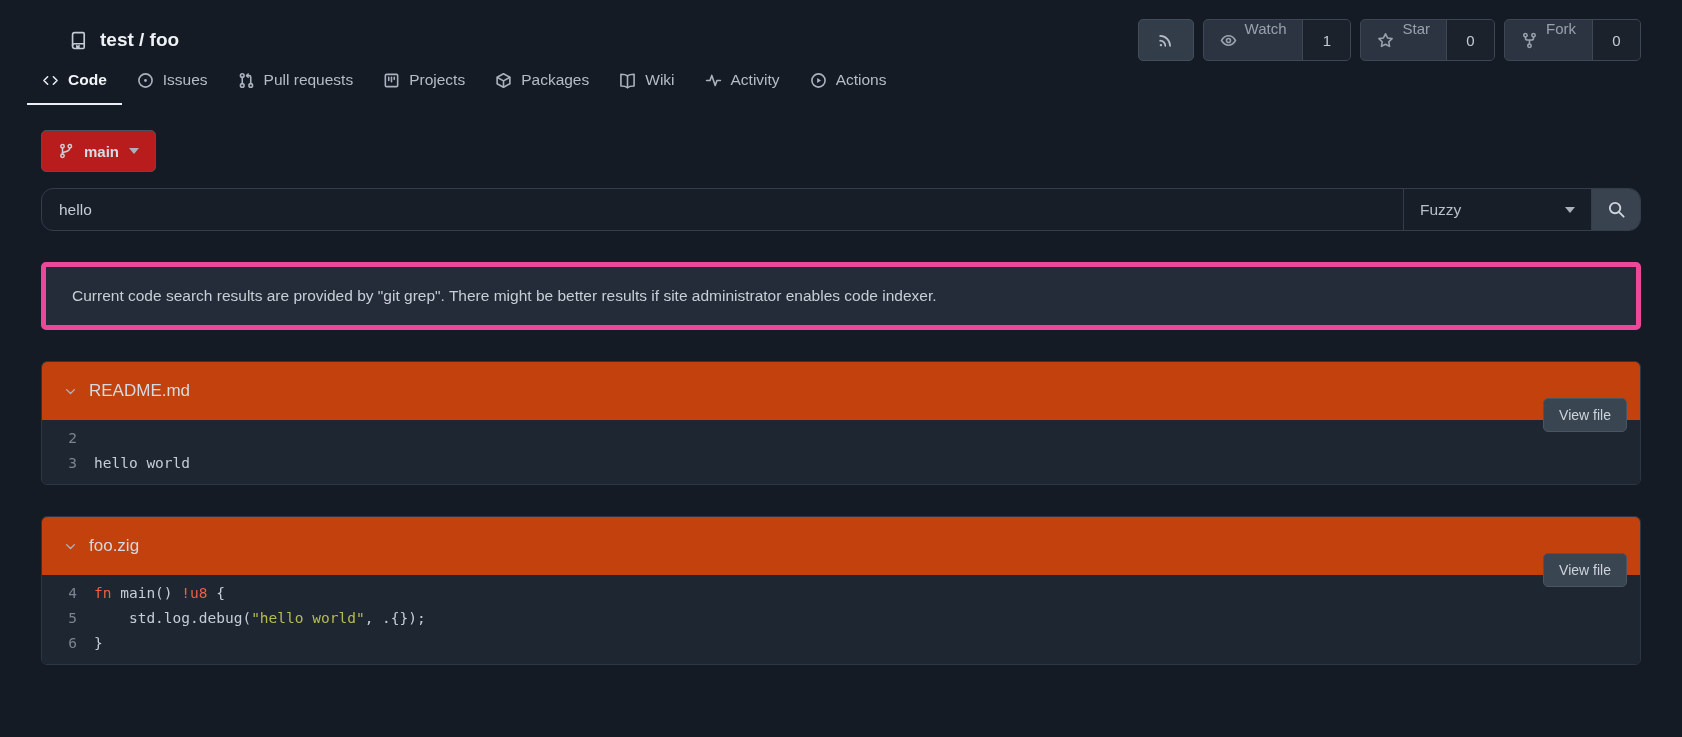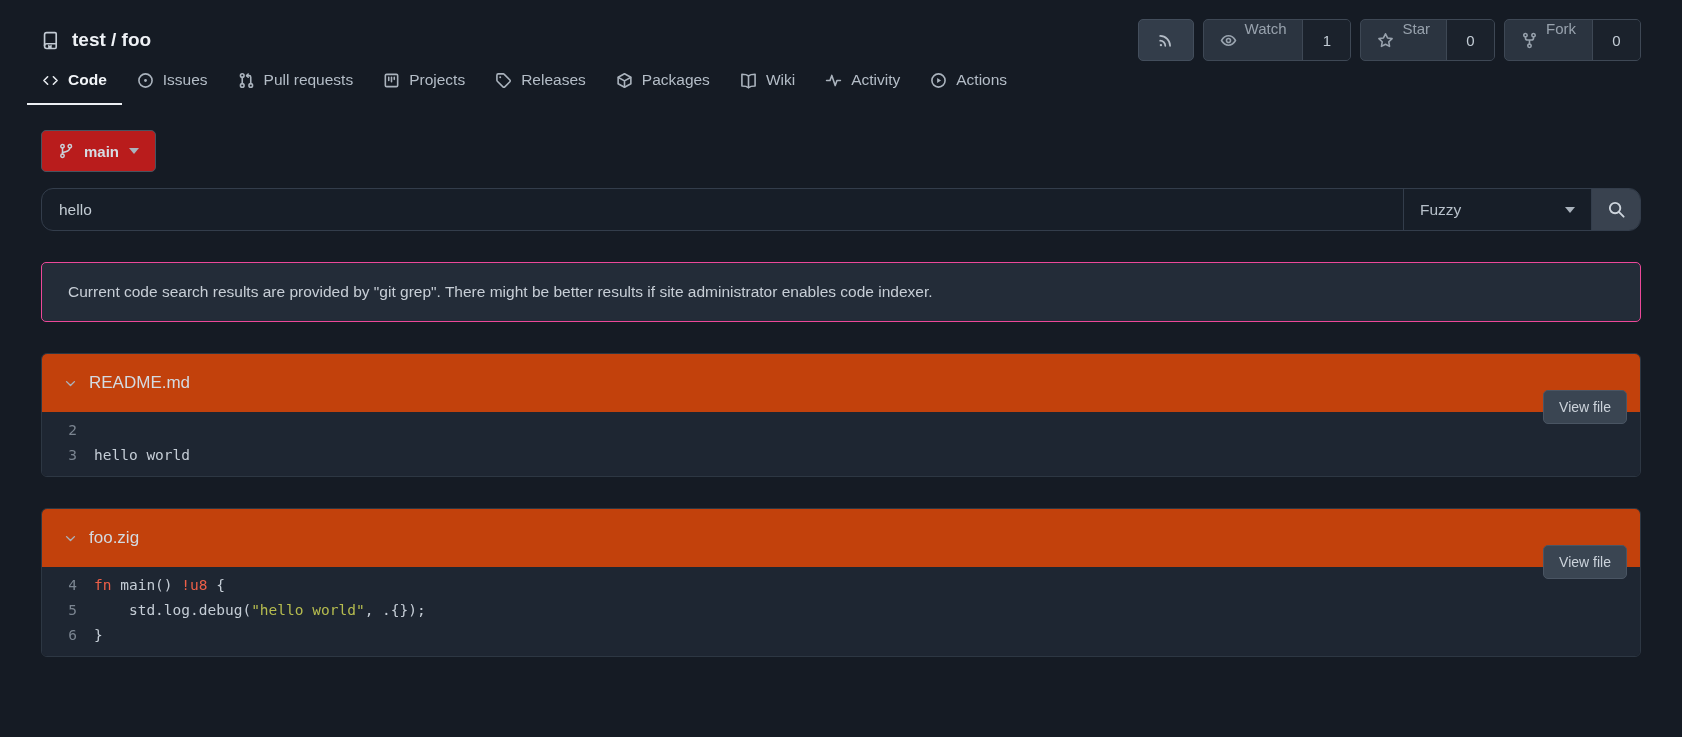--- a/index.html
+++ b/index.html
@@ -8,21 +8,21 @@
     position:relative; width:1682px; height:737px; overflow:hidden;
     background:#151b24; color:#dbe1e8;
     font-family:"Liberation Sans", sans-serif;
   }
   svg { display:block; }
   .icon { flex:0 0 auto; display:inline-flex; align-items:center; }
 
   
   .repo-header {
     display:flex; align-items:center; justify-content:space-between;
-    padding:28px 41px 0 41px; height:52px;
+    padding:28px 41px 0 41px; height:52px;margin-left:28px;
   }
   .repo-title {
     display:flex; align-items:center; gap:12px;
     font-size:19px; font-weight:bold; color:#eef1f5; cursor:pointer;
   }
   .repo-title .icon { color:#c3cbd4; }
   .repo-actions { display:flex; align-items:stretch; gap:9px; height:42px; }
   .hdr-btn {
     display:flex; align-items:center; background:#2b3440;
     border:1px solid #3e4türk855; border:1px solid #3e4855; border-radius:5px;
@@ -77,21 +77,21 @@
     display:flex; align-items:center; justify-content:space-between; width:188px;
     border-left:1px solid #333d4b; padding:0 16px; color:#b7c0ca; font-size:15.5px;
     cursor:pointer;
   }
   .search-btn {
     display:flex; align-items:center; justify-content:center; width:49px;
     background:#39424f; border-left:1px solid #333d4b; color:#cdd4dc; cursor:pointer;
   }
 
   .notice {
-    margin-top:31px; background:#232c38; border:1px solid #ec4899; border-radius:5px;
+    margin-top:31px; background:#232c38; border:5px solid #ec4899; border-radius:5px;
     padding:20px 26px; font-size:15.5px; color:#c7ced6;
   }
 
   .result-card {
     margin-top:31px; border:1px solid #2d3743; border-radius:6px; overflow:hidden;
   }
   .result-header {
     display:flex; align-items:center; height:58px; padding:0 13px 0 21px;
     background:#c2410c;
   }
@@ -219,29 +219,20 @@
           <span>Pull requests</span>
         </div>
         <div class="tab">
           <span class="icon">
             <svg width="17" height="17" viewBox="0 0 16 16" fill="none" stroke="currentColor" stroke-width="1.5" stroke-linecap="round" stroke-linejoin="round">
               <rect x="2.2" y="2.2" width="11.6" height="11.6" rx="1.2"></rect>
               <path d="M5.4 4.9v3M8 4.9v4.3M10.6 4.9v2"></path>
             </svg>
           </span>
           <span>Projects</span>
-        </div>
-        <div class="tab">
-          <span class="icon">
-            <svg width="17" height="17" viewBox="0 0 16 16" fill="none" stroke="currentColor" stroke-width="1.5" stroke-linecap="round" stroke-linejoin="round">
-              <path d="M1.8 7.8V3A1.2 1.2 0 0 1 3 1.8h4.8a1.2 1.2 0 0 1 .9.4l5.3 5.3a1.2 1.2 0 0 1 0 1.7l-4.8 4.8a1.2 1.2 0 0 1-1.7 0L2.2 8.7a1.2 1.2 0 0 1-.4-.9z"></path>
-              <circle cx="4.9" cy="4.9" r=".9" fill="currentColor" stroke="none"></circle>
-            </svg>
-          </span>
-          <span>Releases</span>
         </div>
         <div class="tab">
           <span class="icon">
             <svg width="17" height="17" viewBox="0 0 16 16" fill="none" stroke="currentColor" stroke-width="1.5" stroke-linecap="round" stroke-linejoin="round">
               <path d="M8 1.6 14 5v6l-6 3.4L2 11V5l6-3.4z"></path>
               <path d="M2.3 5.2 8 8.4l5.7-3.2M8 8.4v6"></path>
             </svg>
           </span>
           <span>Packages</span>
         </div>

